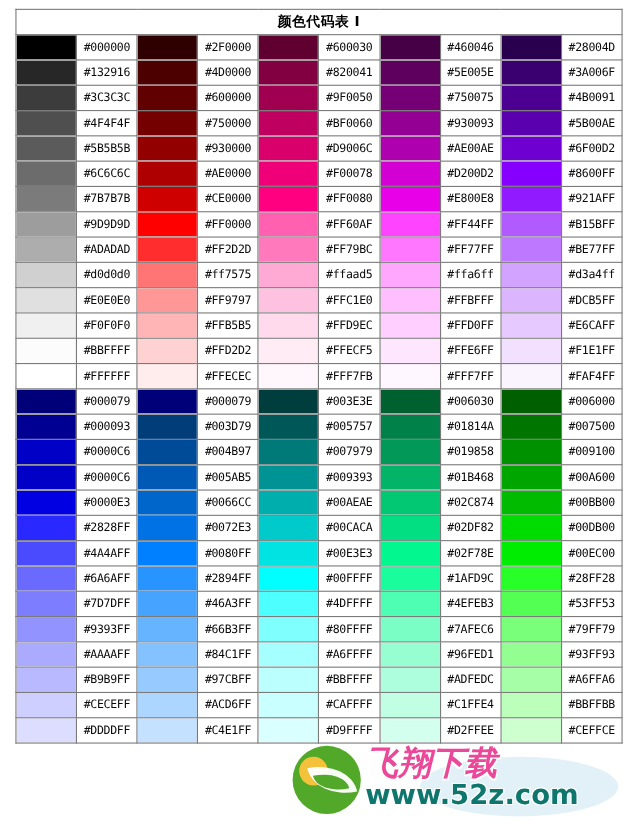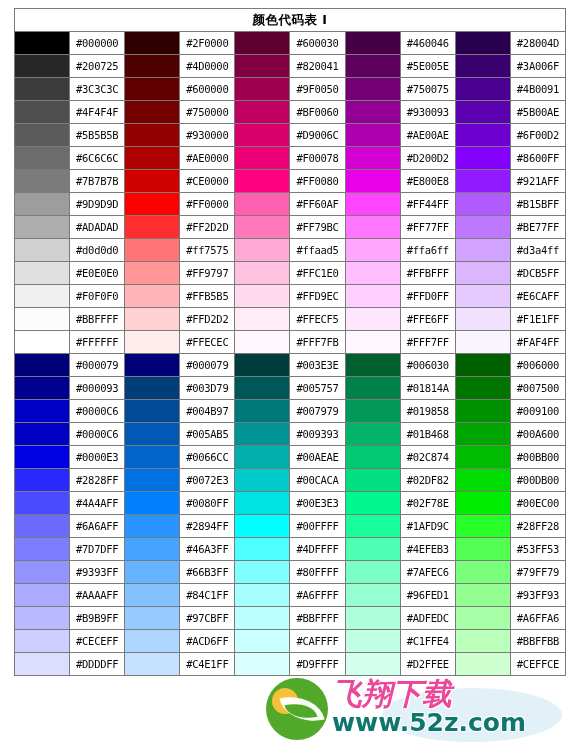--- a/index.html
+++ b/index.html
@@ -175,21 +175,21 @@
           <td class="code">#460046</td>
           <td class="swatch">
             <span class="swatch-fill" style="background: rgb(40, 0, 77);"></span>
           </td>
           <td class="code">#28004D</td>
         </tr>
         <tr>
           <td class="swatch">
             <span class="swatch-fill" style="background: rgb(39, 39, 39);"></span>
           </td>
-          <td class="code">#200725</td>
+          <td class="code">#132916</td>
           <td class="swatch">
             <span class="swatch-fill" style="background: rgb(77, 0, 0);"></span>
           </td>
           <td class="code">#4D0000</td>
           <td class="swatch">
             <span class="swatch-fill" style="background: rgb(130, 0, 65);"></span>
           </td>
           <td class="code">#820041</td>
           <td class="swatch">
             <span class="swatch-fill" style="background: rgb(94, 0, 94);"></span>

